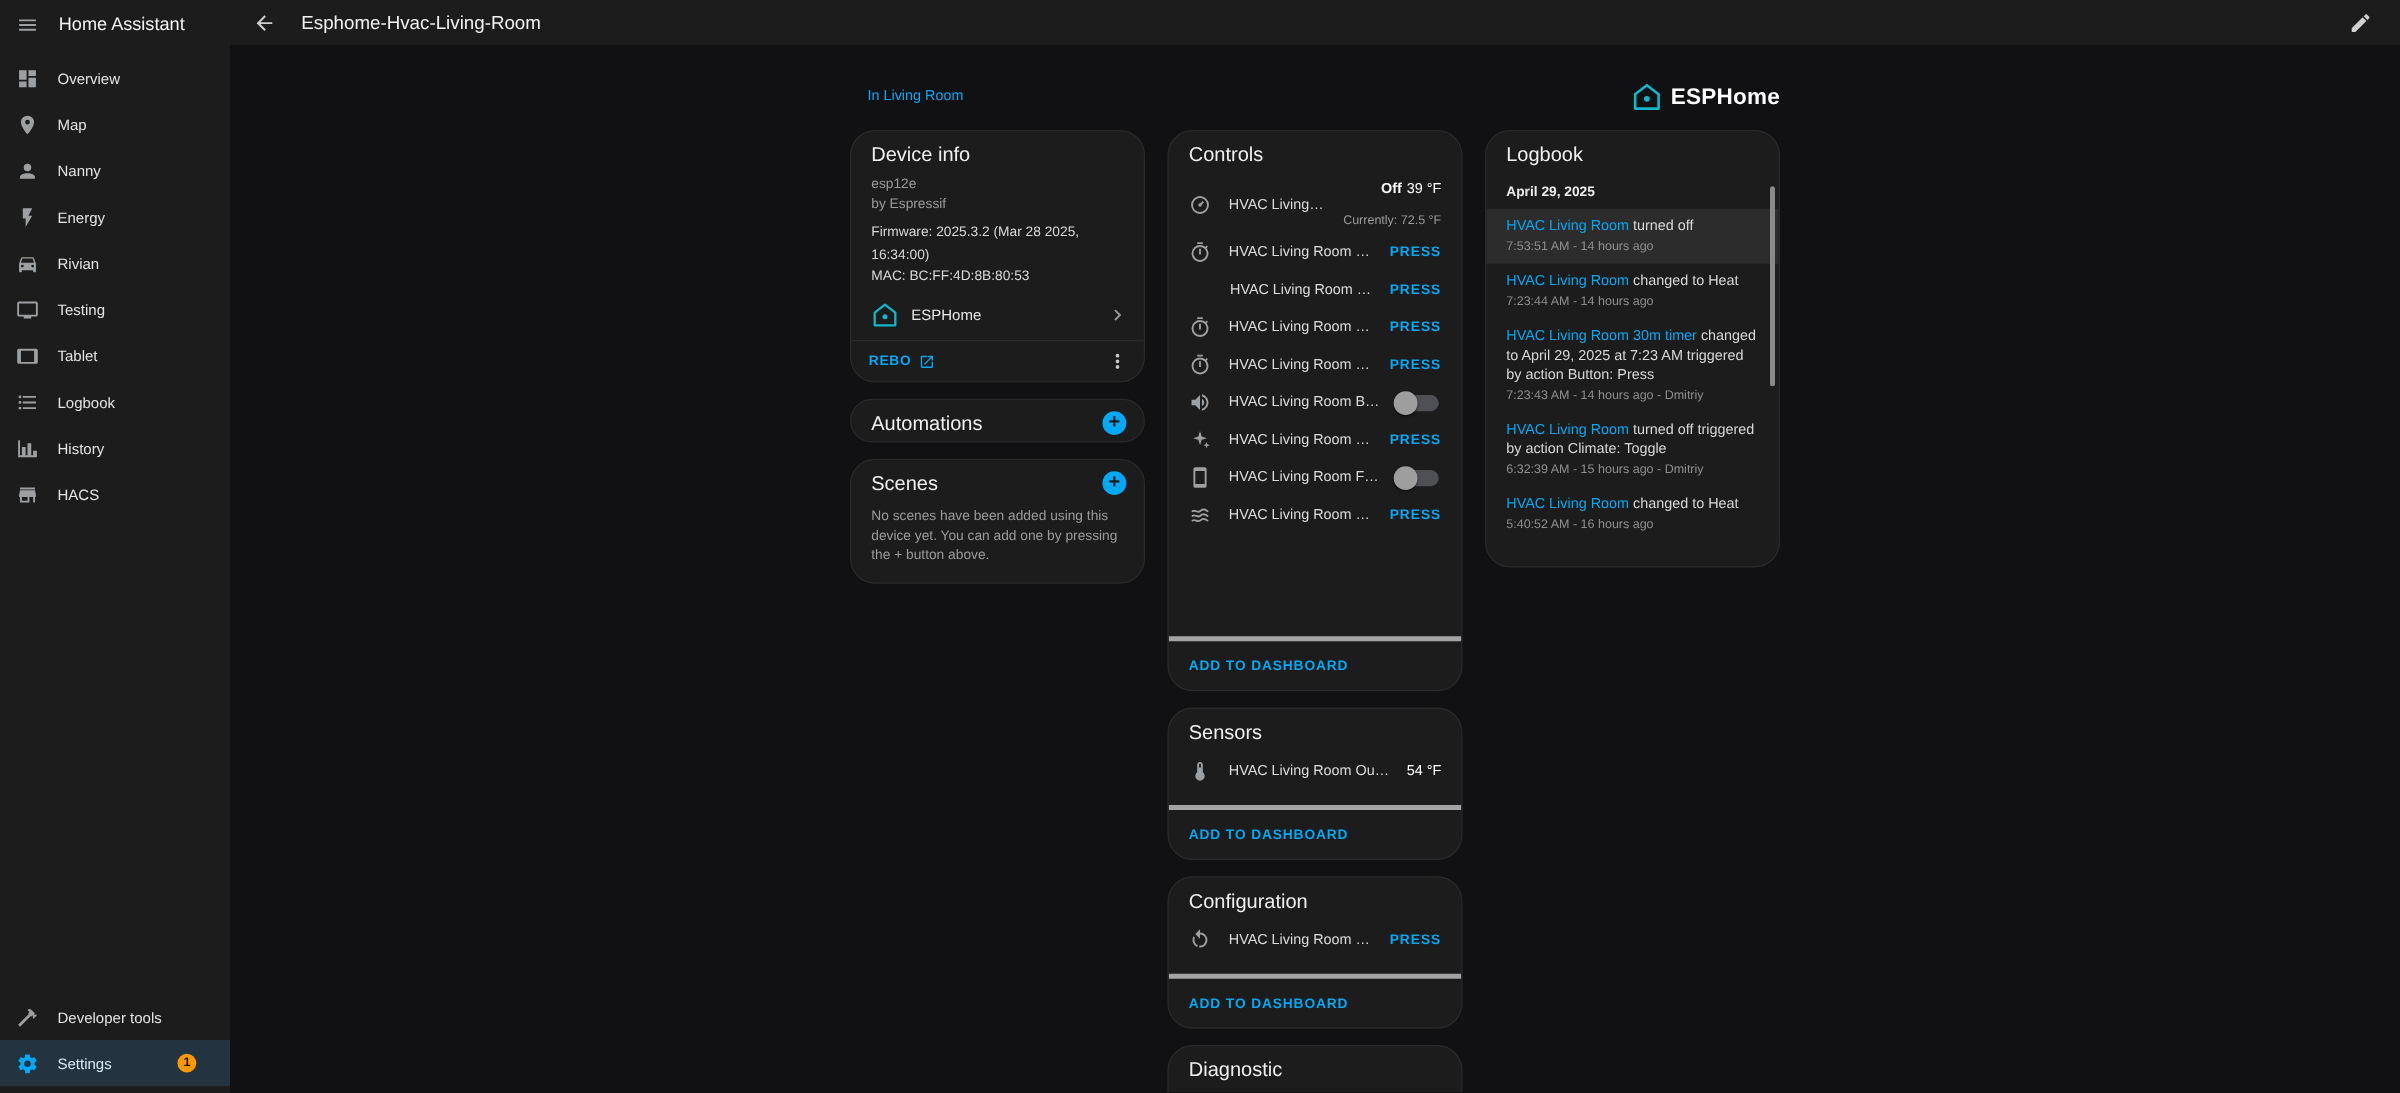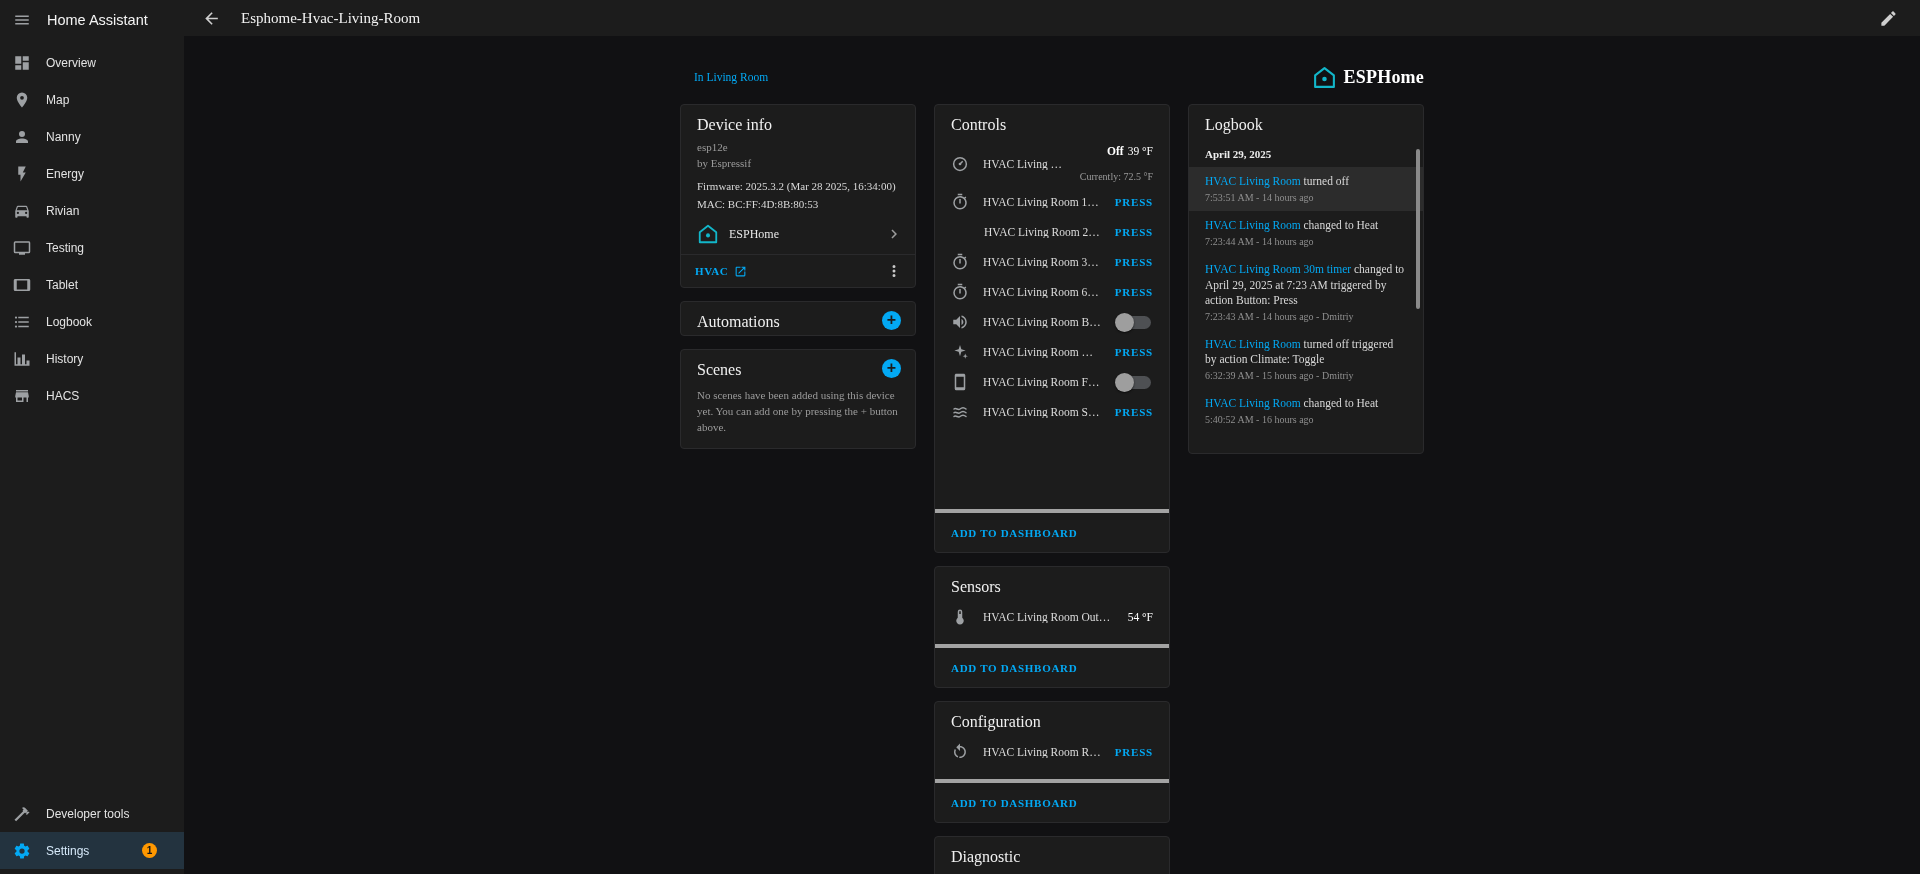--- a/index.html
+++ b/index.html
@@ -14,38 +14,38 @@
   .nav{flex:1;padding-top:4px;}
   .nav-item{height:37px;display:flex;align-items:center;padding:0 13px;gap:15px;cursor:pointer;}
   .nav-label{font-size:12px;color:#e3e3e3;}
   .nav-item.selected{background:rgba(64,137,190,0.22);}
   .nav-item.selected .nav-label{color:#d6e9f9;}
   .nav-item.selected svg.icon{color:#03a9f4;}
   .badge{margin-left:auto;margin-right:14px;width:15px;height:15px;border-radius:50%;background:#ff9800;color:#161616;font-size:10px;font-weight:bold;display:flex;align-items:center;justify-content:center;}
   .sidebar-bottom{padding-bottom:5px;}
 
   
-  .main{margin-left:184px;height:874px;display:flex;flex-direction:column;font-family:Liberation Serif, serif;}
+  .main{margin-left:184px;height:874px;display:flex;flex-direction:column;}
   .toolbar{height:36px;background:#1c1c1c;display:flex;align-items:center;gap:20px;padding:0 22px 0 18px;flex-shrink:0;}
   .toolbar-title{font-size:15px;color:#f2f2f2;}
   .toolbar-spacer{flex:1;}
   .toolbar svg.icon{width:19px;height:19px;color:#cfcfcf;cursor:pointer;}
 
   .content{flex:1;overflow:hidden;padding-top:26px;}
   .content-inner{width:744px;margin:0 auto;}
   .content-top{display:flex;justify-content:space-between;align-items:center;margin-bottom:12px;min-height:30px;margin-left:14px;}
   .area-link{color:#03a9f4;font-size:11.5px;text-decoration:none;cursor:pointer;}
   .brand{display:flex;align-items:center;gap:7px;}
   .brand svg.icon{width:25px;height:25px;color:#12b6c9;}
   .brand-name{font-size:18px;font-weight:bold;color:#ffffff;letter-spacing:.2px;}
 
   .columns{display:flex;gap:18px;align-items:flex-start;}
   .col{width:236px;display:flex;flex-direction:column;gap:13px;}
 
-  .card{background:#1c1c1c;border:1px solid #2a2a2c;border-radius:4px;overflow:hidden;}
+  .card{background:#1c1c1c;border:1px solid #2a2a2c;border-radius:20px;overflow:hidden;}
   .card h2{font-size:16px;font-weight:400;color:#f0f0f0;padding:11px 16px 4px;}
   .card-head{display:flex;align-items:flex-start;justify-content:space-between;padding-right:14px;text-align:center;}
   .plus-btn{width:19px;height:19px;border-radius:50%;background:#03a9f4;color:#1c1c1c;cursor:pointer;position:relative;margin-top:9px;flex-shrink:0;border:none;}
   .plus-btn::before{content:"+";position:absolute;inset:0;font-size:16px;line-height:18px;text-align:center;font-weight:700;color:#1c1c1c;}
   .empty-text{font-size:11px;line-height:1.42;color:#9b9b9b;padding:5px 16px 13px;}
 
   
   .di-body{padding:2px 16px 0;}
   .di-muted{font-size:11px;color:#9b9b9b;line-height:1.42;}
   .di-line{font-size:11px;color:#d9d9d9;line-height:1.6;}
@@ -316,21 +316,21 @@
               <svg class="icon esp">
                   <use href="#i-esphome"></use>
                 </svg>
               <span class="integration-label">ESPHome</span>
               <svg class="icon chev">
                   <use href="#i-chevron-right"></use>
                 </svg>
             </div>
             <div class="card-actions">
               <button class="visit-btn">
-                <span>HVAC</span>
+                <span>REBO</span>
                 <svg class="icon">
                     <use href="#i-open-new"></use>
                   </svg>
               </button>
               <span class="actions-spacer"></span>
               <button class="dots-btn">
                 <svg class="icon">
                     <use href="#i-dots"></use>
                   </svg>
               </button>

